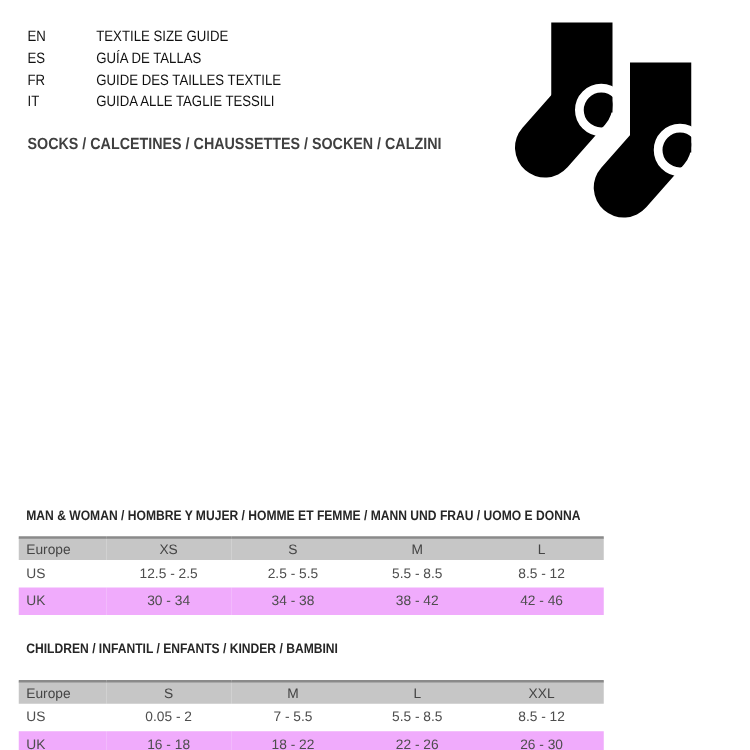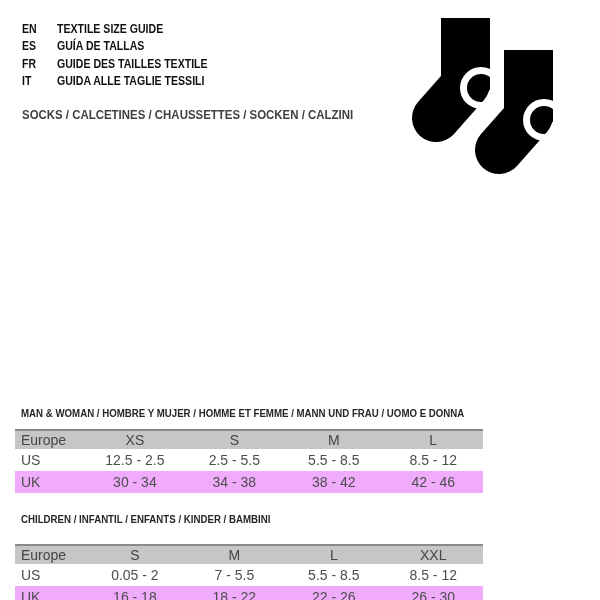--- a/index.html
+++ b/index.html
@@ -4,39 +4,39 @@
 <style>
   html,body{margin:0;padding:0;background:#fff;}
   .page{
     position:relative;width:600px;height:600px;background:#ffffff;
     font-family:"Liberation Sans",sans-serif;overflow:hidden;
   }
   .condense{display:inline-block;transform:scaleX(.88);transform-origin:0 50%;white-space:nowrap;}
 
   
   .langs{position:absolute;left:22px;top:20px;color:#111;}
-  .lang-row{display:flex;height:17.5px;align-items:center;font-weight:bold;font-size:12px;}
+  .lang-row{display:flex;height:17.5px;align-items:center;font-weight:normal;font-size:12px;gap:20px;}
   .lang-code{flex:0 0 35px;width:35px;}
 
   
   .category{position:absolute;left:22px;top:107px;height:16px;line-height:16px;
     font-weight:bold;font-size:13px;color:#404040;}
 
   
   .socks{position:absolute;left:403px;top:5px;width:165px;height:172px;}
 
   
   .tsec{position:absolute;left:15px;width:468px;}
   .tsec1{top:405px;}
   .tsec2{top:511px;}
   .tbl-title{padding-left:6px;height:16px;line-height:16px;font-size:11px;font-weight:bold;color:#262626;}
   .tsec1 .tbl-title{margin-bottom:8px;}
   .tsec2 .tbl-title{margin-bottom:17px;}
 
-  table{width:100%;border-collapse:collapse;table-layout:fixed;font-size:14px;color:#4d4d4d;}
+  table{width:100%;border-collapse:collapse;table-layout:fixed;font-size:11px;color:#4d4d4d;}
   col.c-region{width:15%;}
   col.c-size{width:21.25%;}
   thead tr{background:#c6c6c6;border-top:2px solid #8a8a8a;}
   th{font-weight:normal;height:15px;text-align:center;color:#454545;}
   td{height:20px;text-align:center;}
   tbody tr.alt{background:#f0abfc;}
   th.left,td.left{text-align:left;padding-left:6px;}
 </style>
 </head>
 <body>

